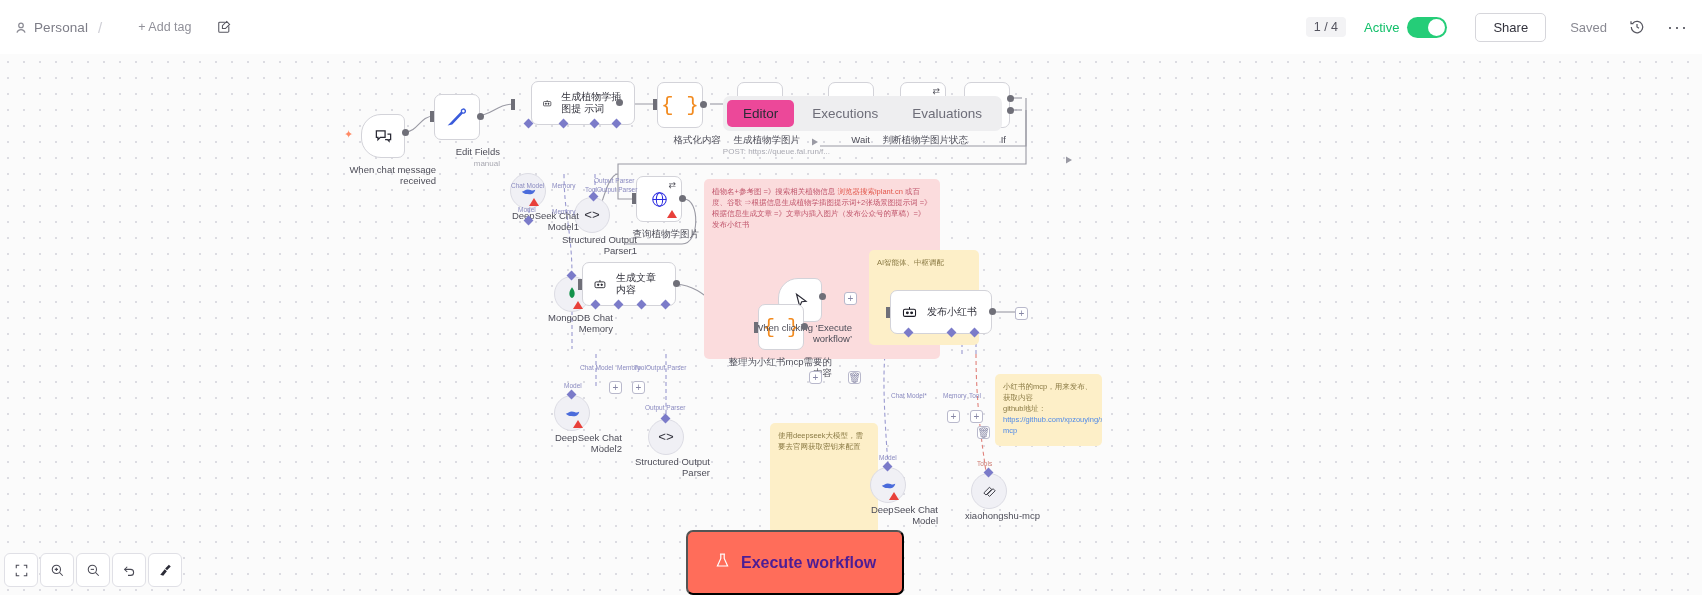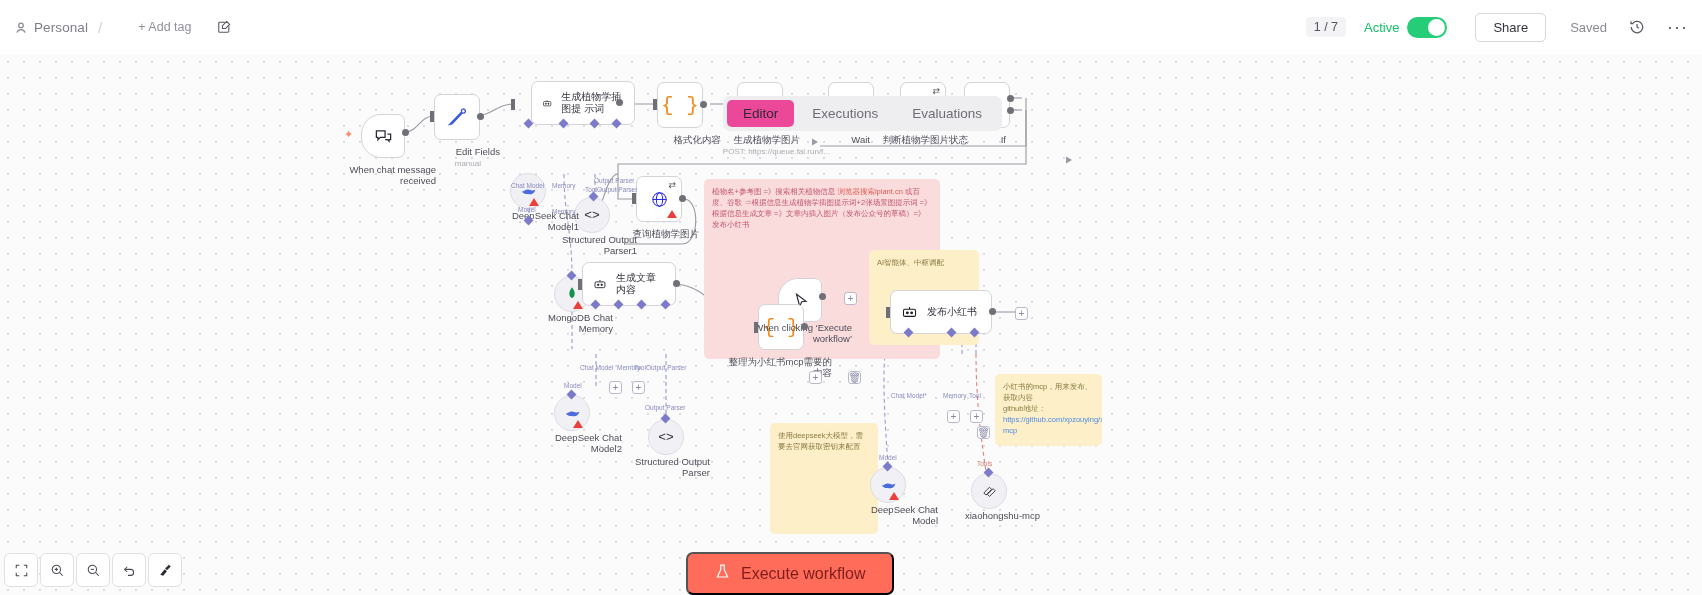--- a/index.html
+++ b/index.html
@@ -138,22 +138,22 @@
   }
   .tb-btn {
     width: 34px; height: 34px; background: #fff; border: 1px solid #e0e0e6;
     border-radius: 6px; display: flex; align-items: center; justify-content: center;
     color: #4a4a55;
   }
   .bottom-actions {
     position: absolute; left: 686px; bottom: 0px; display: flex; gap: 14px; z-index: 35;
   }
   .exec-btn {
-    background: #ff6d5a; color: #7f1d1d; border-radius: 7px;
-    padding: 9px 26px; font-size: 16px; font-weight: normal;
+    background: #ff6d5a; color: #4c1d95; border-radius: 7px;
+    padding: 20px 26px; font-size: 16px; font-weight: bold;
     display: flex; align-items: center; gap: 10px;
   }
   .chat-btn {
     background: #fff; color: #3a3a45; border: 1px solid #dcdce2; border-radius: 7px;
     padding: 12px 22px; font-size: 16px; display: flex; align-items: center; gap: 10px;
   }
   .trigger-bolt { position: absolute; color: #ff8a65; font-size: 11px; z-index: 12; }
 </style>
 </head>
 <body>
@@ -173,21 +173,21 @@
       <span class="add-tag">+ Add tag</span>
       <span class="edit-ico">
         <svg viewBox="0 0 16 16" width="14" height="14" fill="none" stroke="#55555f" stroke-width="1.2">
           <path d="M9 2.5H3.2A1.2 1.2 0 0 0 2 3.7v9.1A1.2 1.2 0 0 0 3.2 14h9.1a1.2 1.2 0 0 0 1.2-1.2V7"></path>
           <path d="M11 1.6 14.4 5 9.6 9.8 6.2 9.8 6.2 6.4Z"></path>
         </svg>
       </span>
     </div>
 
     <div class="hdr-right">
-      <span class="page-count">1 / 7</span>
+      <span class="page-count">1 / 4</span>
       <span class="active-label">Active</span>
       <span class="toggle">
           <span class="knob"></span>
         </span>
       <button class="share-btn">Share</button>
       <span class="saved-label">Saved</span>
       <span class="hist-ico">
         <svg viewBox="0 0 16 16" width="16" height="16" fill="none" stroke="#55555f" stroke-width="1.2">
           <path d="M2.3 8a5.7 5.7 0 1 0 1.7-4"></path>
             <path d="M2 2.3v2.4h2.4"></path>
@@ -285,21 +285,21 @@
 received</div>
 
     <span class="port-in" style="left:430px; top:57px;"></span>
     <div class="node sq" style="left:434px; top:40px;">
       <svg viewBox="0 0 24 24" width="22" height="22" fill="none" stroke="#3a5bdb" stroke-width="1.5">
         <path d="M5.5 18.5 17 6.5a2.2 2.2 0 1 1 1 1L6.5 19.5 4 20Z"></path>
       </svg>
     </div>
     <span class="port" style="left:477px; top:59px;"></span>
     <div class="node-lbl" style="left:414px; top:92px; width:86px;">Edit Fields</div>
-    <div class="node-lbl node-sub" style="left:395px; top:104px; width:86px;">manual</div>
+    <div class="node-lbl node-sub" style="left:414px; top:104px; width:86px;">manual</div>
 
     <span class="port-in" style="left:511px; top:45px;"></span>
     <div class="node wide" style="left:515px; top:27px; width:104px;margin-left:16px;">
       <svg viewBox="0 0 24 24" width="17" height="17" fill="none" stroke="#1b1b24" stroke-width="1.5">
         <rect x="3.5" y="7.5" width="17" height="10" rx="2"></rect>
           <circle cx="9" cy="12.5" r="1.3" fill="#1b1b24"></circle>
           <circle cx="15" cy="12.5" r="1.3" fill="#1b1b24"></circle>
           <path d="M12 4.2v3.3"></path>
       </svg>
       <span class="node-title-cn">生成植物学插图提

